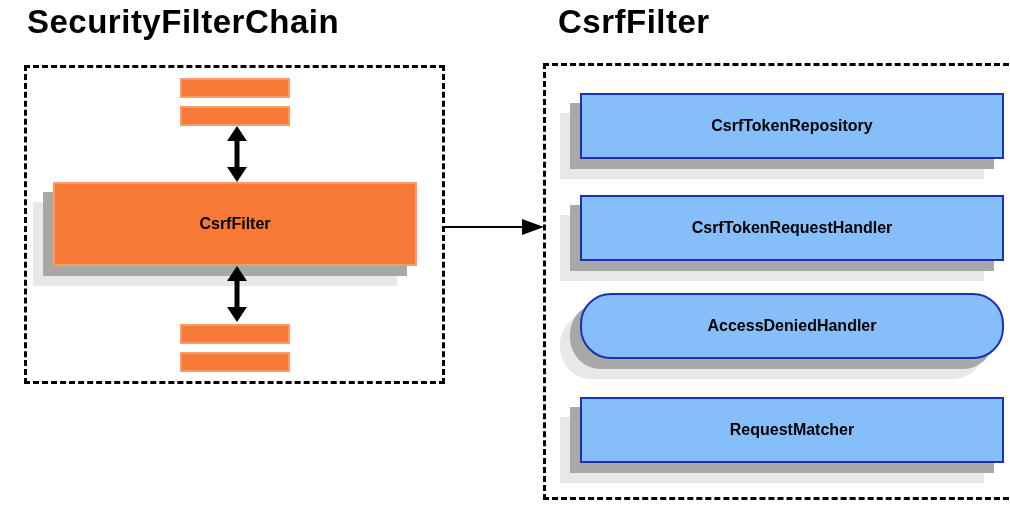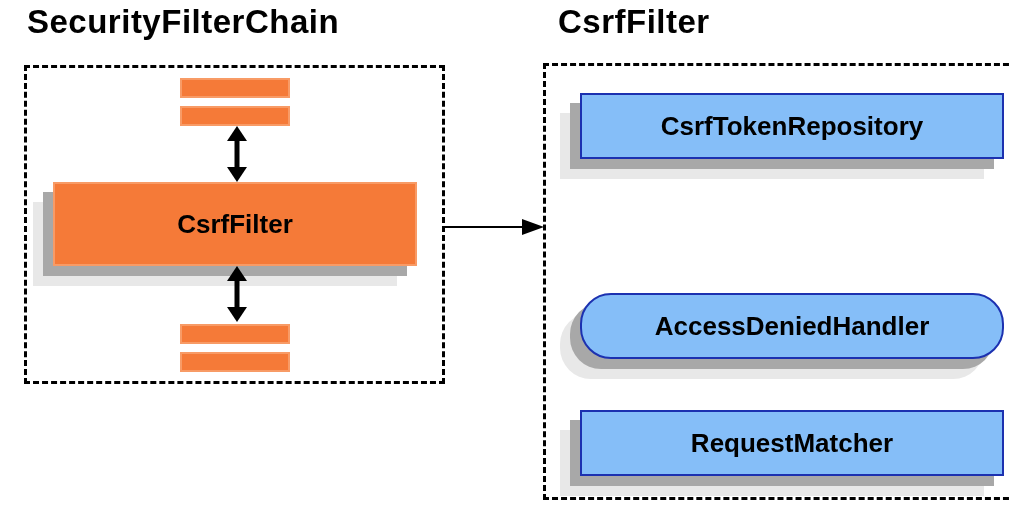--- a/index.html
+++ b/index.html
@@ -62,21 +62,21 @@
     width: 364px; height: 84px;
     background: #F57A38;
     border: 2px solid #F89B66;
     box-sizing: border-box;
     box-shadow: -10px 10px 0 #A8A8A8, -20px 20px 0 #E8E8E8;
     display: flex;
     align-items: center;
     justify-content: center;
   }
   .box-label {
-    font-size: 26px;
+    font-size: 16px;
     font-weight: bold;
     color: #000000;
     white-space: nowrap;
   }
 
   .v-arrow {
     position: absolute;
     left: 198px;
     width: 24px; height: 56px;
   }
@@ -97,21 +97,21 @@
     border: 2px solid #1C31B0;
     box-sizing: border-box;
     box-shadow: -10px 10px 0 #A8A8A8, -20px 20px 0 #E8E8E8;
     display: flex;
     align-items: center;
     justify-content: center;
   }
   .comp-1 { top: 27px; }
   .comp-2 { top: 129px; }
   .comp-3 { top: 227px; border-radius: 31px; }
-  .comp-4 { top: 344px; }
+  .comp-4 { top: 331px; }
 </style>
 </head>
 <body>
 
 <div class="canvas">
 
   <div class="panel-title title-left">SecurityFilterChain</div>
 
   <div class="panel-title title-right">CsrfFilter</div>
 
@@ -145,20 +145,23 @@
     <line x1="0" y1="9" x2="80" y2="9" stroke="#000000" stroke-width="2"></line>
     <polygon points="100,9 78,1 78,17" fill="#000000"></polygon>
   </svg>
 
   <div class="dashed-panel panel-csrf">
 
     <div class="component-box comp-1">
       <span class="box-label">CsrfTokenRepository</span>
     </div>
 
+    <div class="component-box comp-2">
+      <span class="box-label">CsrfTokenRequestHandler</span>
+    </div>
 
     <div class="component-box comp-3">
       <span class="box-label">AccessDeniedHandler</span>
     </div>
 
     <div class="component-box comp-4">
       <span class="box-label">RequestMatcher</span>
     </div>
 
   </div>

